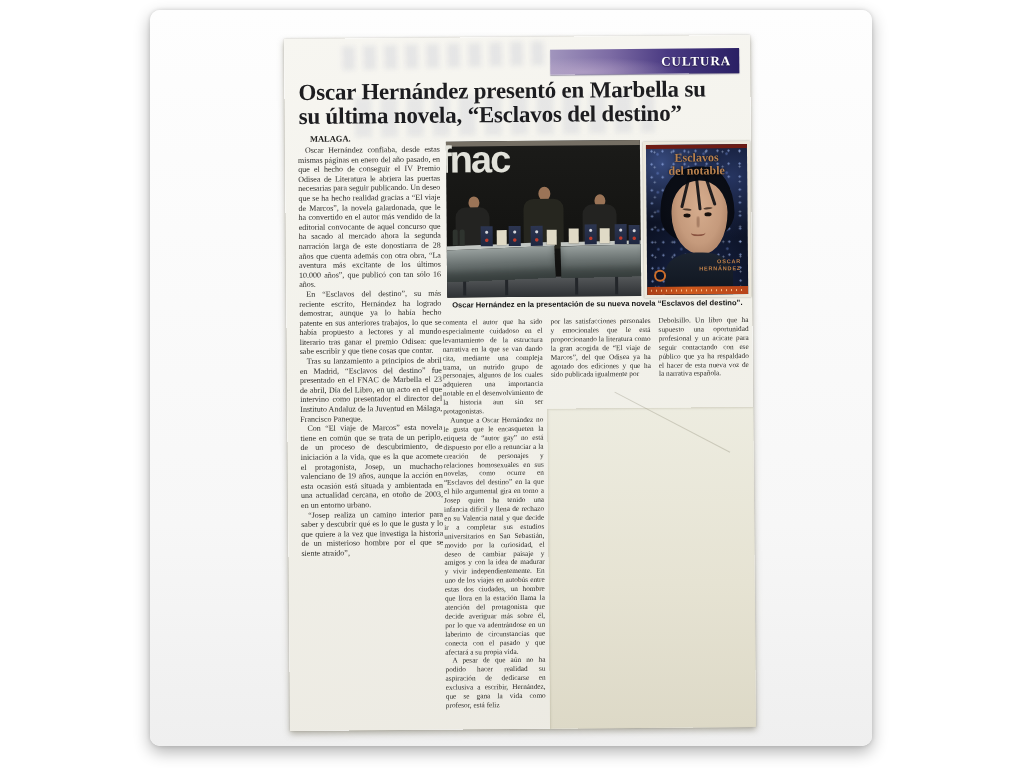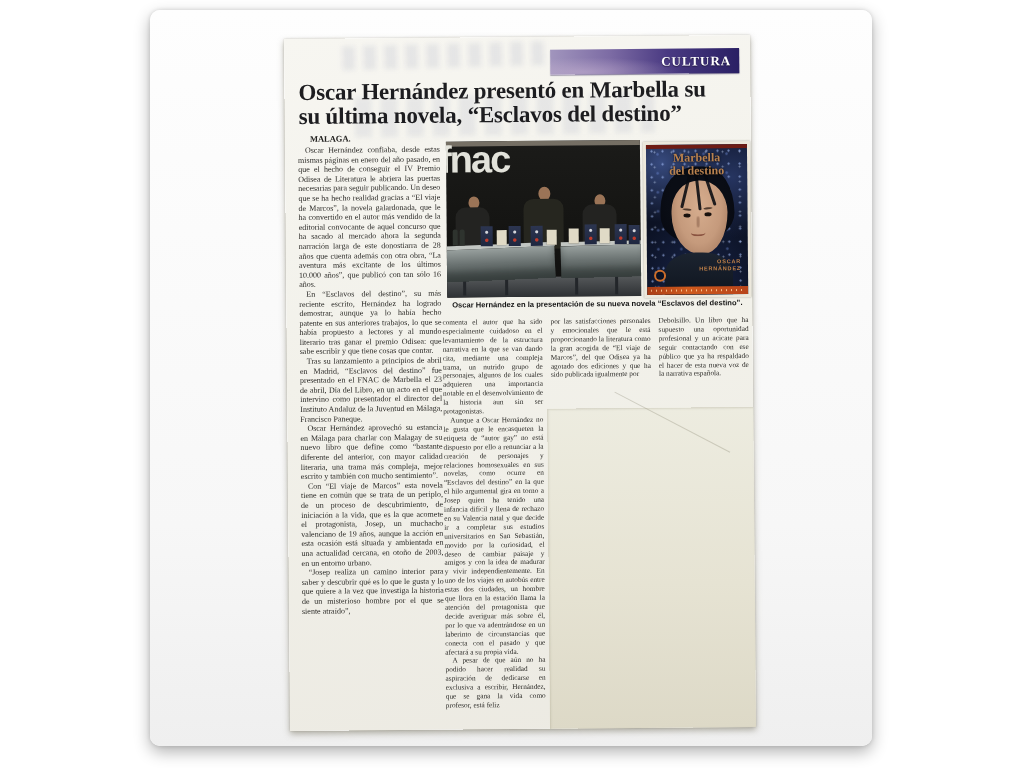--- a/index.html
+++ b/index.html
@@ -148,21 +148,20 @@
         <span>Oscar Hernández presentó en Marbella su</span>
         <span>su última novela, “Esclavos del destino”</span>
       </h1>
 
       <div class="dateline">MALAGA.</div>
 
       <div class="col col1">
         <p>Oscar Hernández confiaba, desde estas mismas páginas en enero del año pasado, en que el hecho de conseguir el IV Premio Odisea de Literatura le abriera las puertas necesarias para seguir publicando. Un deseo que se ha hecho realidad gracias a “El viaje de Marcos”, la novela galardonada, que le ha convertido en el autor más vendido de la editorial convocante de aquel concurso que ha sacado al mercado ahora la segunda narración larga de este donostiarra de 28 años que cuenta además con otra obra, “La aventura más excitante de los últimos 10.000 años”, que publicó con tan sólo 16 años.</p>
         <p>En “Esclavos del destino”, su más reciente escrito, Hernández ha logrado demostrar, aunque ya lo había hecho patente en sus anteriores trabajos, lo que se había propuesto a lectores y al mundo literario tras ganar el premio Odisea: que sabe escribir y que tiene cosas que contar.</p>
         <p>Tras su lanzamiento a principios de abril en Madrid, “Esclavos del destino” fue presentado en el FNAC de Marbella el 23 de abril, Día del Libro, en un acto en el que intervino como presentador el director del Instituto Andaluz de la Juventud en Málaga, Francisco Paneque.</p>
-        <p>Oscar Hernández aprovechó su estancia en Málaga para charlar con Malagay de su nuevo libro que define como “bastante diferente del anterior, con mayor calidad literaria, una trama más compleja, mejor escrito y también con mucho sentimiento”.</p>
         <p>Con “El viaje de Marcos” esta novela tiene en común que se trata de un periplo, de un proceso de descubrimiento, de iniciación a la vida, que es la que acomete el protagonista, Josep, un muchacho valenciano de 19 años, aunque la acción en esta ocasión está situada y ambientada en una actualidad cercana, en otoño de 2003, en un entorno urbano.</p>
         <p>“Josep realiza un camino interior para saber y descubrir qué es lo que le gusta y lo que quiere a la vez que investiga la historia de un misterioso hombre por el que se siente atraído”,</p>
       </div>
 
       <div class="fnac-photo">
         <div class="photo-topstrip"></div>
         <div class="fnac-logo">fnac</div>
 
         <div class="head" style="left:22px;top:55px;width:11px;height:13px;"></div>
         <div class="body" style="left:9px;top:66px;width:34px;height:42px;"></div>
@@ -205,22 +204,22 @@
           <div class="strand s2"></div>
           <div class="strand s3"></div>
           <div class="brow b1"></div>
           <div class="brow b2"></div>
           <div class="eye e1"></div>
           <div class="eye e2"></div>
           <div class="nose"></div>
           <div class="mouth"></div>
           <div class="torso"></div>
           <div class="cover-title">
-            <span>Marbella</span>
-            <span>del destino</span>
+            <span>Esclavos</span>
+            <span>del notable</span>
           </div>
           <div class="cover-author">
             <span>Oscar</span>
             <span>Hernández</span>
           </div>
           <div class="logo-dot"></div>
           <div class="bottom-strip">
             <div class="strip-ticks"></div>
           </div>
         </div>

